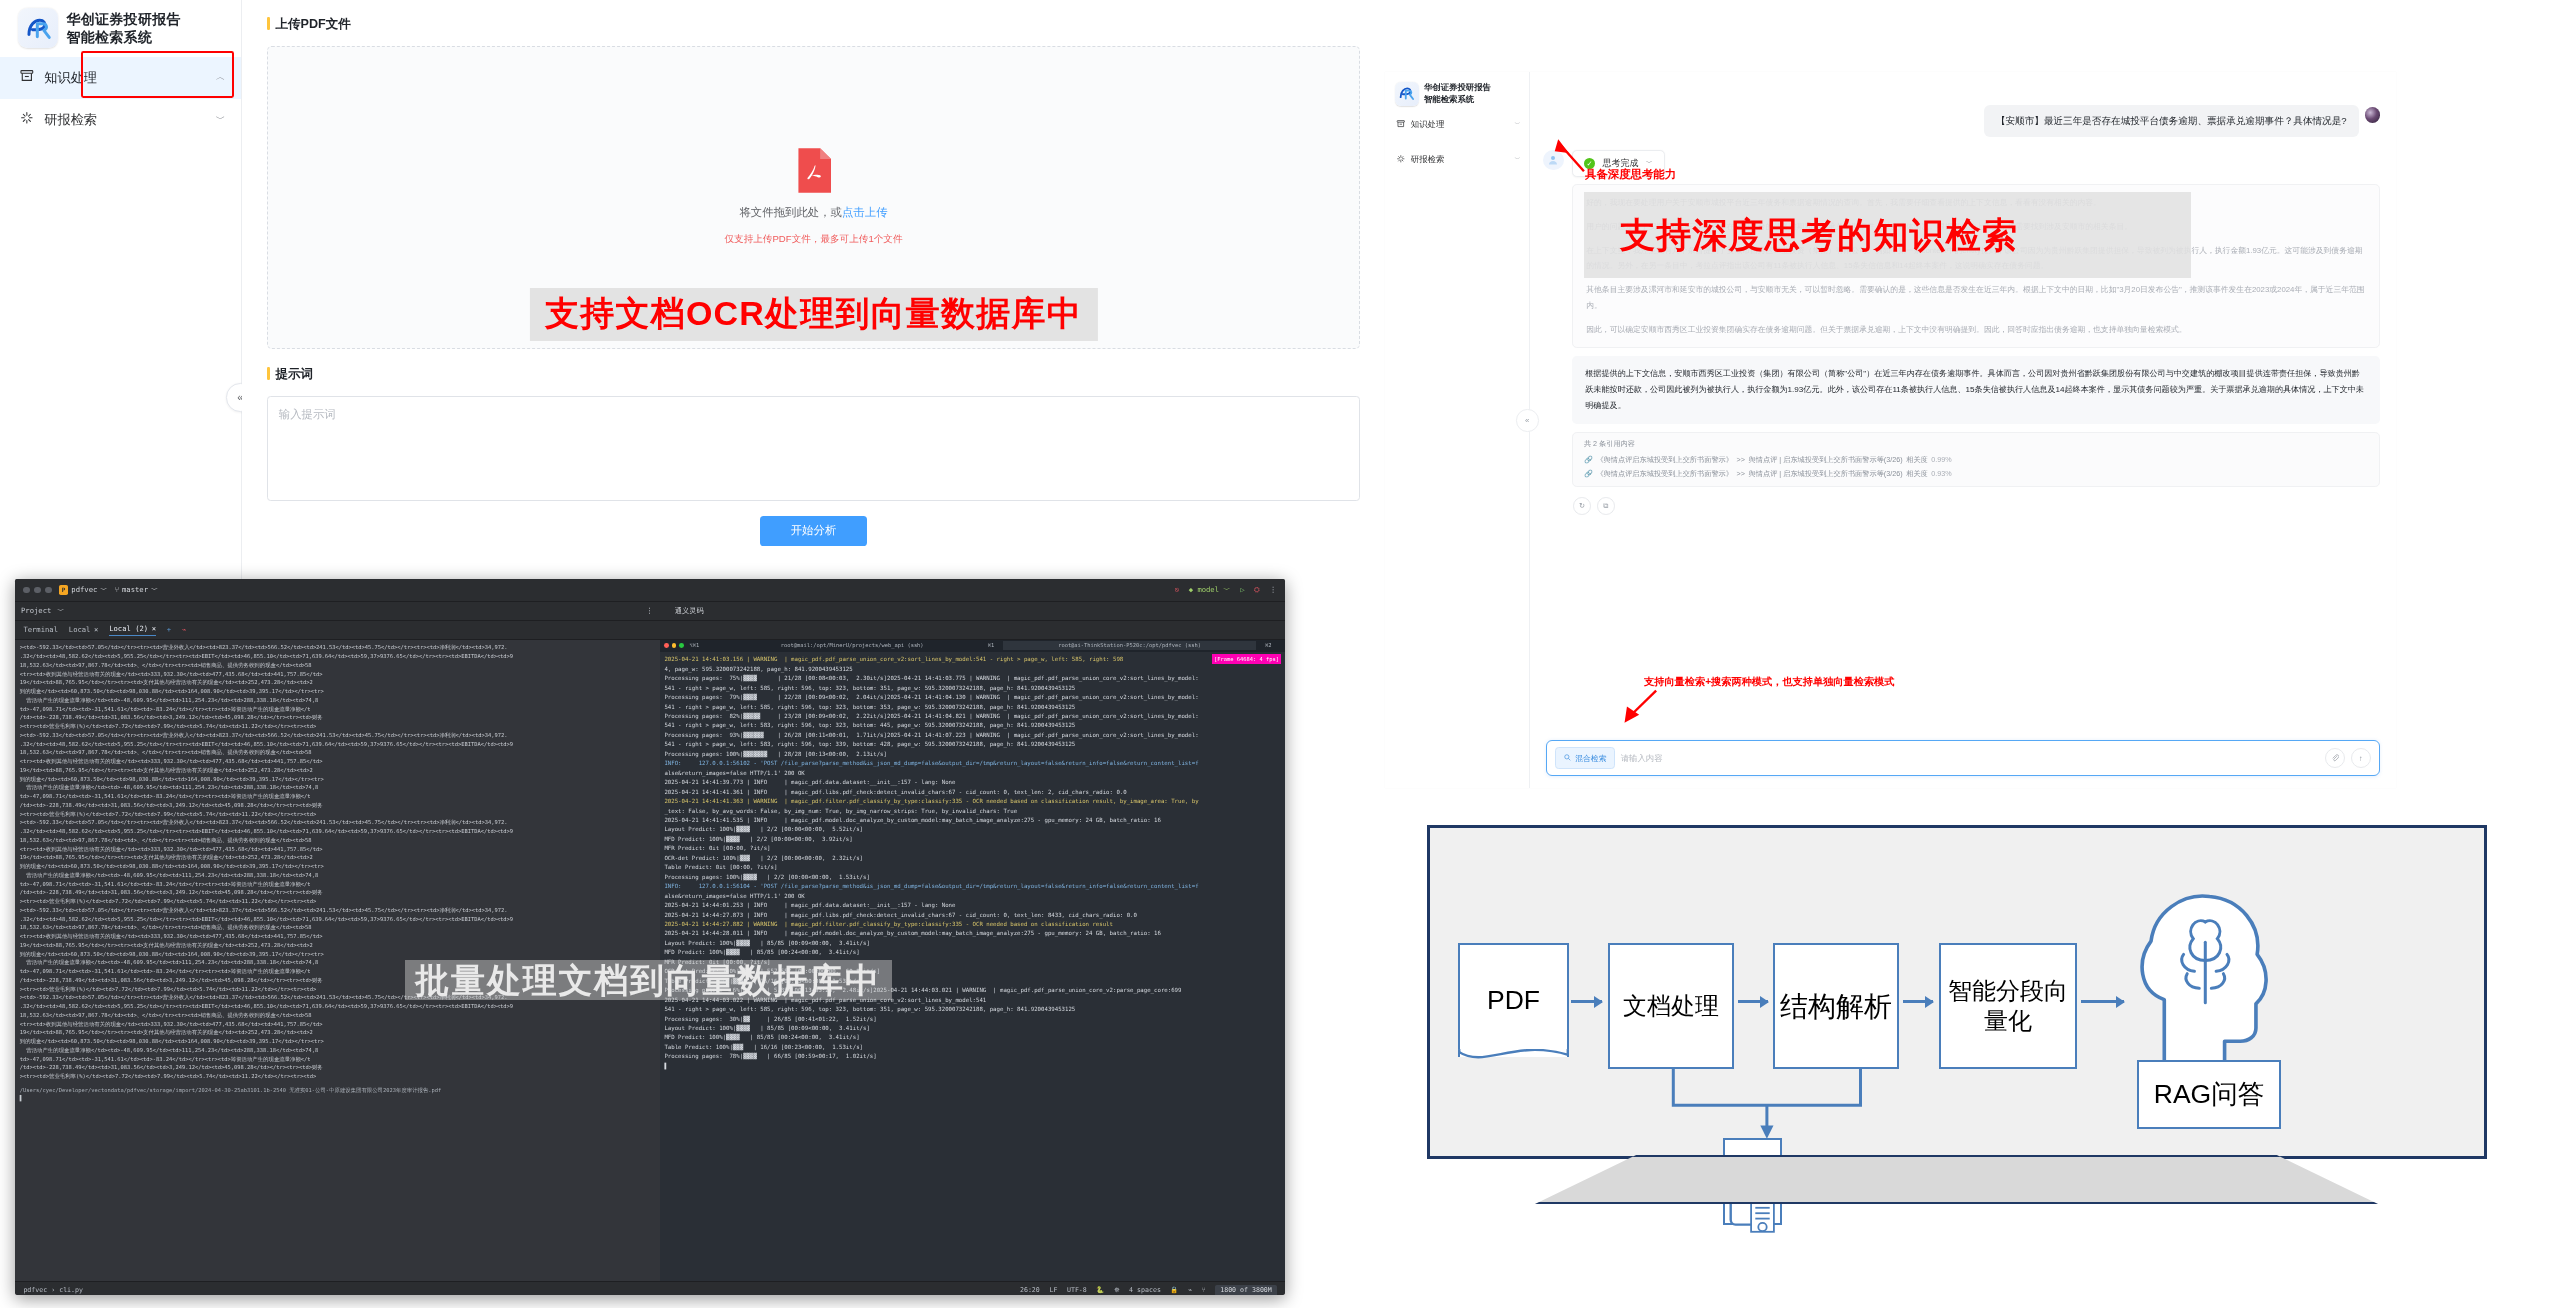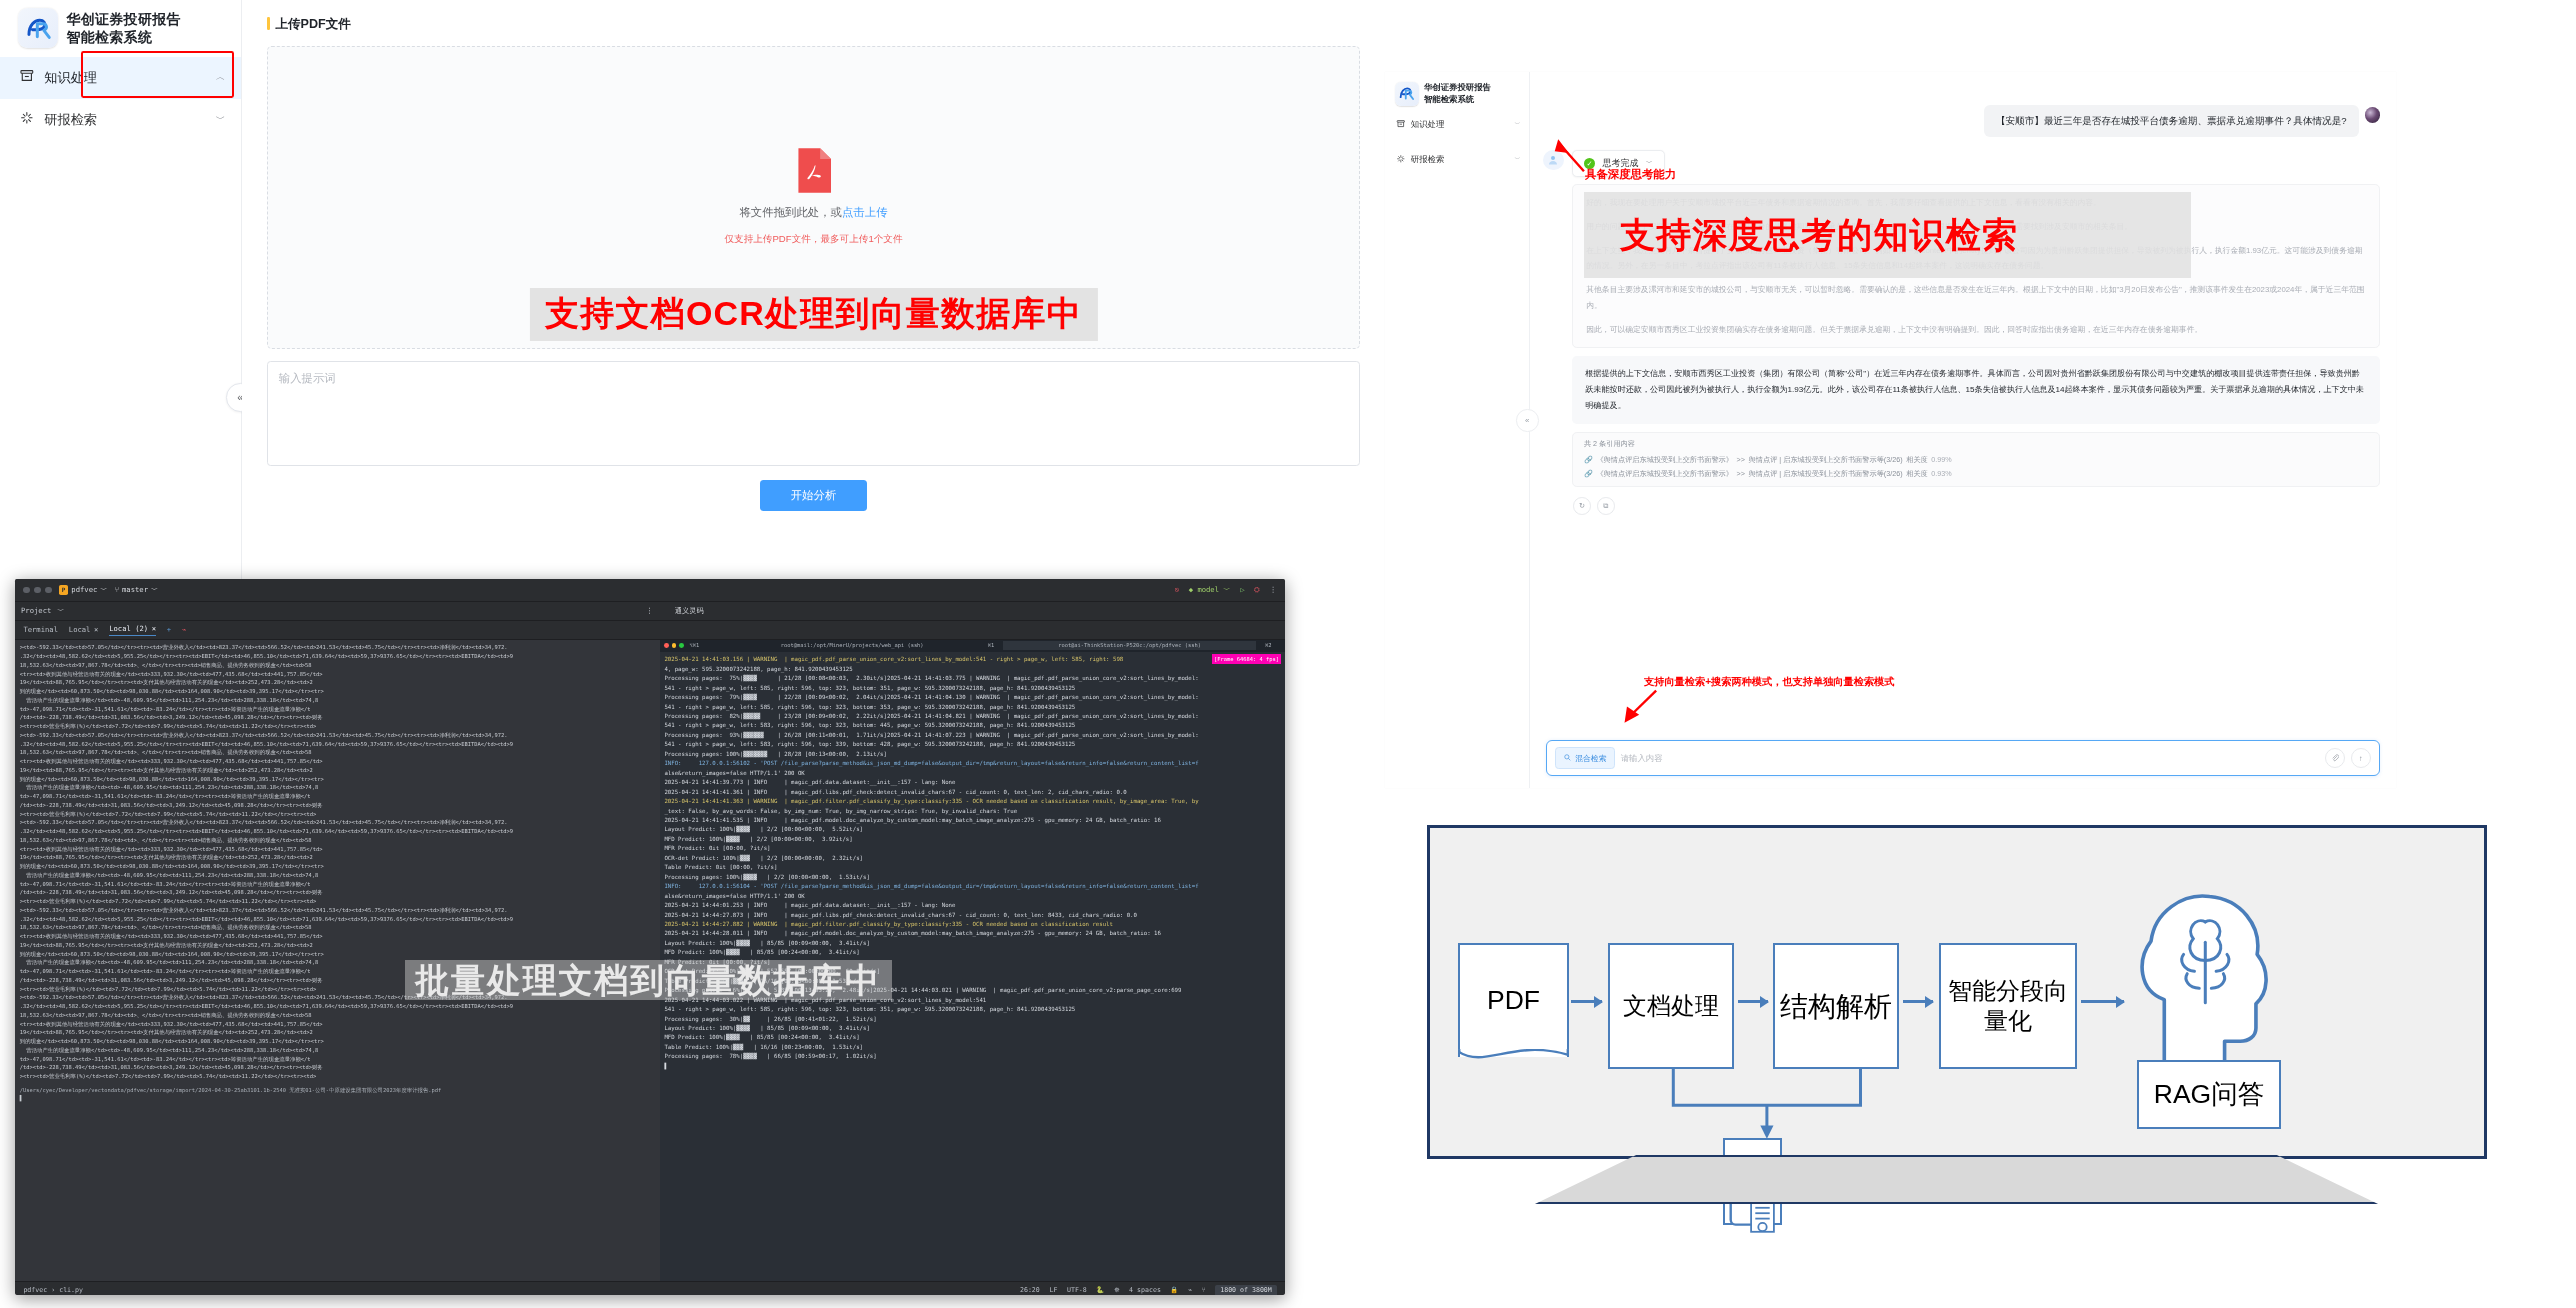--- a/index.html
+++ b/index.html
@@ -240,20 +240,21 @@
       </div>
       <div class="dz-main">
         <span>将文件拖到此处，或</span><a href="#">点击上传</a>
       </div>
       <div class="dz-sub">仅支持上传PDF文件，最多可上传1个文件</div>
       <div class="overlay-band">
         <span>支持文档OCR处理到向量数据库中</span>
       </div>
     </div>
 
+    <div class="sec-title" style="margin-top:17px;">提示词</div>
     <div class="prompt-box">
       <span>输入提示词</span>
     </div>
 
     <div class="analyze-row">
       <button class="analyze-btn">开始分析</button>
     </div>
   </div>
 </div>
 
@@ -319,21 +320,21 @@
           <span class="tick">✓</span>
           <span>思考完成</span>
           <span style="color:#909399;font-size:7.2px;">﹀</span>
         </div>
 
         <div class="think-body">
           <p>好的，我现在要处理用户关于安顺市城投平台近三年债务和票据逾期情况的查询。首先，我需要仔细查看提供的上下文信息，看看有没有相关的内容。</p>
           <p>用户的问题是关于安顺市最近三年是否存在城投平台的债务逾期和票据承兑逾期事件，以及具体情况。根据提供的上下文，我需要找到涉及安顺市的相关条目。</p>
           <p>在上下文里，我注意到有几个条目提到了安顺市西秀区工业投资（集团）有限公司。例如，第一条context中的entity提到，该公司因为为贵州黔跃集团提供担保，导致被列为被执行人，执行金额1.93亿元。这可能涉及到债务逾期的情况。另外，在另一条目中，考拉点评指出该公司有11条被执行人信息、15条失信信息和14起终本案件，这说明确实存在债务问题。</p>
           <p>其他条目主要涉及漯河市和延安市的城投公司，与安顺市无关，可以暂时忽略。需要确认的是，这些信息是否发生在近三年内。根据上下文中的日期，比如"3月20日发布公告"，推测该事件发生在2023或2024年，属于近三年范围内。</p>
-          <p style="margin-bottom:0;">因此，可以确定安顺市西秀区工业投资集团确实存在债务逾期问题。但关于票据承兑逾期，上下文中没有明确提到。因此，回答时应指出债务逾期，在近三年内存在债务逾期事件。</p>
+          <p style="margin-bottom:0;">因此，可以确定安顺市西秀区工业投资集团确实存在债务逾期问题。但关于票据承兑逾期，上下文中没有明确提到。因此，回答时应指出债务逾期，也支持单独向量检索模式。</p>
         </div>
 
         <div class="answer-card">根据提供的上下文信息，安顺市西秀区工业投资（集团）有限公司（简称"公司"）在近三年内存在债务逾期事件。具体而言，公司因对贵州省黔跃集团股份有限公司与中交建筑的棚改项目提供连带责任担保，导致贵州黔跃未能按时还款，公司因此被列为被执行人，执行金额为1.93亿元。此外，该公司存在11条被执行人信息、15条失信被执行人信息及14起终本案件，显示其债务问题较为严重。关于票据承兑逾期的具体情况，上下文中未明确提及。</div>
 
         <div class="cites">
           <div class="cites-head">共 2 条引用内容</div>
           <div class="cite">
             <span>🔗</span>
             <span class="lnk">《舆情点评启东城投受到上交所书面警示》</span>
             <span>&gt;&gt;</span>

